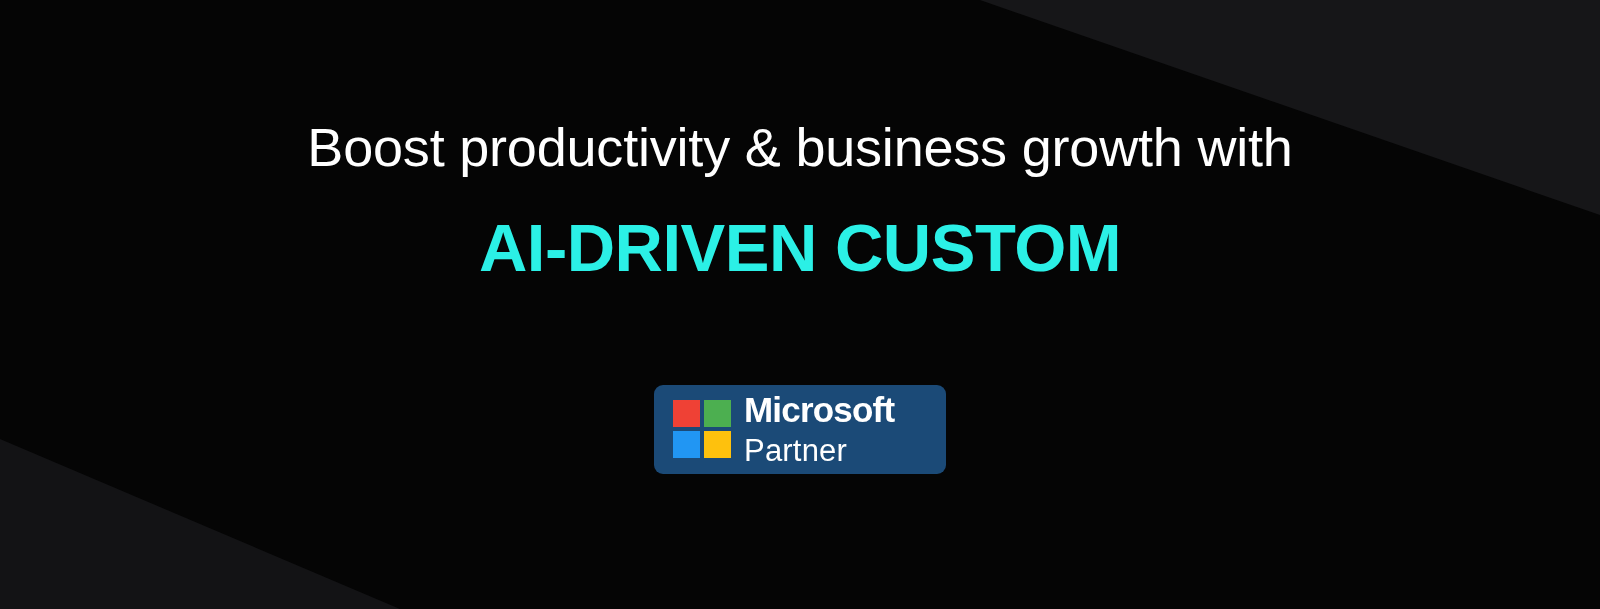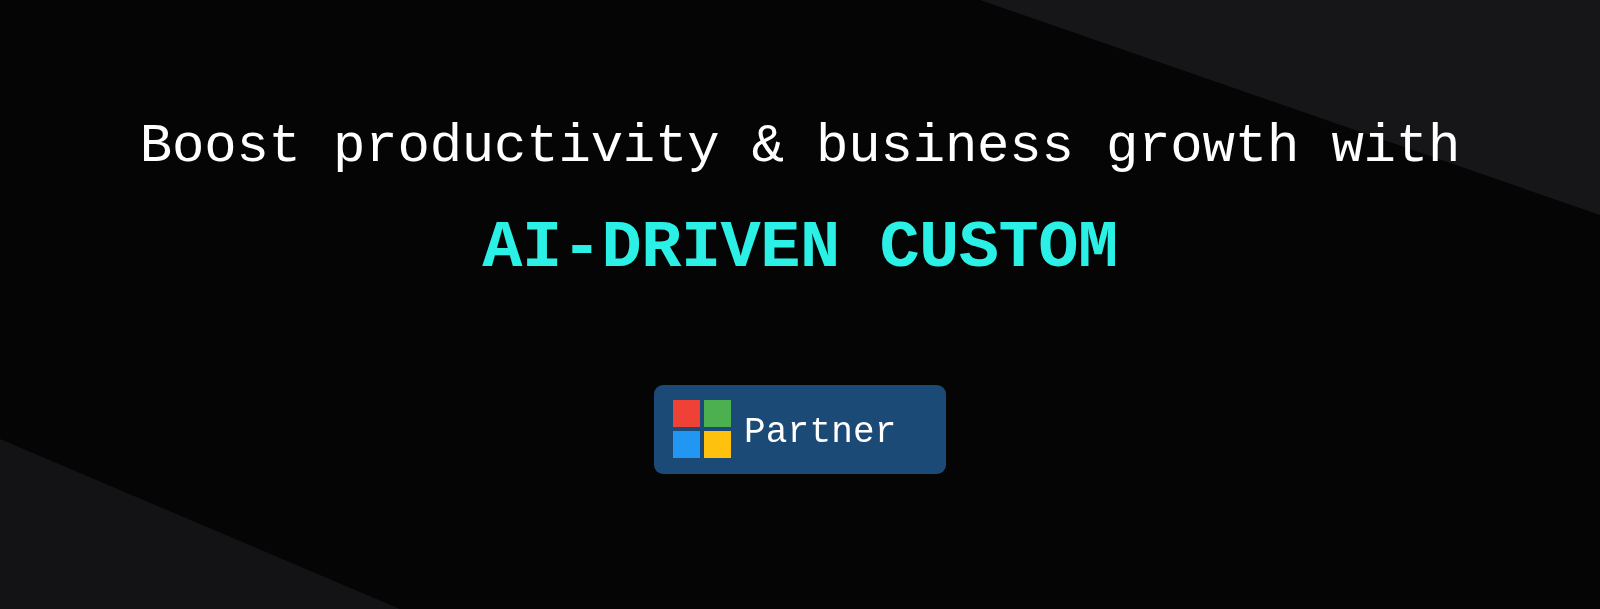--- a/index.html
+++ b/index.html
@@ -7,21 +7,21 @@
     padding: 0;
     background: #000000;
   }
 
   .hero {
     position: relative;
     width: 1600px;
     height: 609px;
     background: #050505;
     overflow: hidden;
-    font-family: Liberation Mono, monospace;
+    font-family: Liberation Sans, sans-serif;
   }
 
   
   .bg-layer {
     position: absolute;
     inset: 0;
     pointer-events: none;
   }
 
   .diag-top-right {
@@ -125,21 +125,21 @@
   }
 
   .badge-title {
     font-size: 35px;
     font-weight: 700;
     color: #ffffff;
     letter-spacing: -0.8px;
   }
 
   .badge-sub {
-    font-size: 36px;
+    font-size: 31px;
     font-weight: 300;
     color: #ffffff;
     letter-spacing: 0.2px;
     margin-top: 8px;
   }
 </style>
 </head>
 <body>
 
 <div class="hero">
@@ -159,18 +159,19 @@
     </h1>
 
     <div class="partner-badge">
       <div class="ms-squares">
         <div class="ms-sq red"></div>
         <div class="ms-sq green"></div>
         <div class="ms-sq blue"></div>
         <div class="ms-sq yellow"></div>
       </div>
       <div class="badge-text">
+        <span class="badge-title">Microsoft</span>
         <span class="badge-sub">Partner</span>
       </div>
     </div>
 
   </div>
 </div>
 
 </body></html>

